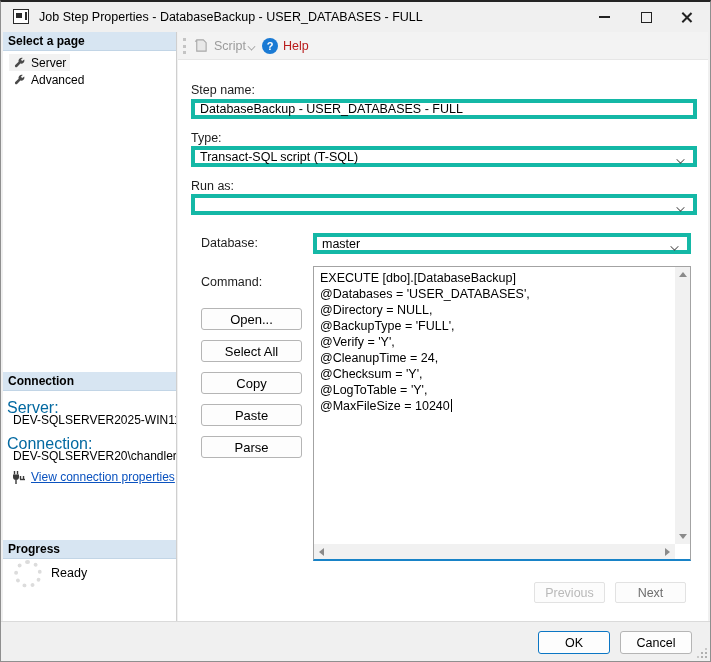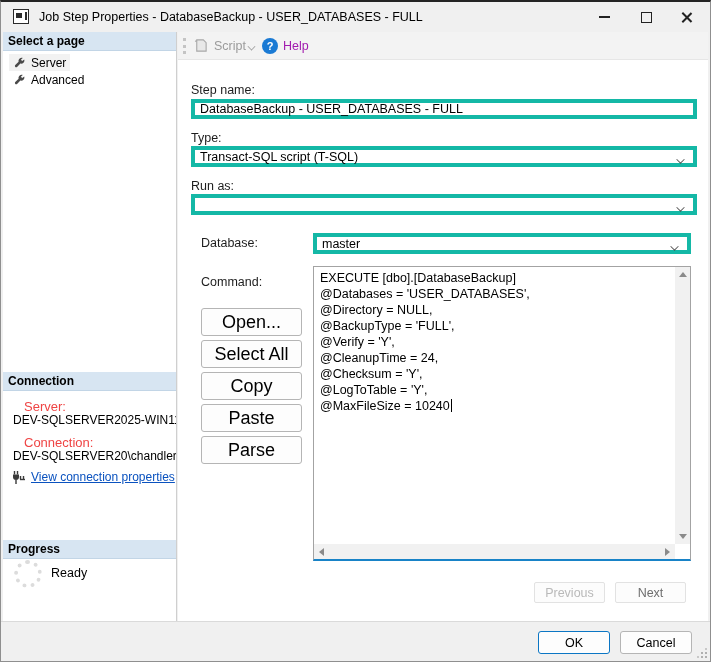--- a/index.html
+++ b/index.html
@@ -26,36 +26,36 @@
   .glyph-close::before, .glyph-close::after { content: ""; position: absolute; left: 6px; top: 0; width: 1.5px; height: 13px; background: #222; }
   .glyph-close::before { transform: rotate(45deg); } .glyph-close::after { transform: rotate(-45deg); }
   
   .sidebar { position: absolute; left: 2px; top: 30px; width: 174px; height: 590px; background: #fff; border-right: 1px solid #cfcfcf; }
   .side-header { position: absolute; left: 0; right: 0; height: 19px; background: #d7e5f2; border-bottom: 1px solid #c2d5e6; font-weight: bold; line-height: 18px; padding-left: 5px; font-size: 12px; }
   .hdr-pages { top: 0; } .hdr-connection { top: 340px; } .hdr-progress { top: 508px; }
   .tree-item { position: absolute; left: 6px; height: 17px; display: flex; align-items: center; gap: 5px; font-size: 12px; padding: 0 4px; cursor: default; }
   .tree-item.selected { background: #f2f2f2; }
   .ti-general { top: 22px; } .ti-advanced { top: 39px; }
   .wrench { width: 13px; height: 13px; flex: 0 0 13px; }
-  .info-label { position: absolute; left: 21px; font-size: 13px; color: #ef4444; }
+  .info-label { position: absolute; left: 4px; font-size: 16px; color: #0369a1; }
   .info-value { position: absolute; left: 10px; right: 0; font-size: 12px; white-space: nowrap; overflow: hidden; }
   .lbl-server { top: 367px; } .val-server { top: 381px; }
   .lbl-conn { top: 403px; } .val-conn { top: 417px; }
   .link-row { position: absolute; left: 8px; top: 438px; display: flex; align-items: flex-start; gap: 6px; }
   .conn-link { color: #0a52bf; text-decoration: underline; font-size: 12px; cursor: pointer; }
   .spinner { position: absolute; left: 11px; top: 528px; width: 28px; height: 28px; border: 4px dotted #dcdcdc; border-radius: 50%; }
   .ready-text { position: absolute; left: 48px; top: 534px; font-size: 12.5px; }
   
   .toolbar { position: absolute; left: 177px; top: 30px; right: 2px; height: 28px; background: #f3f3f3; border-bottom: 1px solid #e6e6e6; }
   .tb-grip { position: absolute; left: 5px; top: 6px; width: 3px; height: 16px; border-left: 3px dotted #c4c4c4; }
   .tb-script-icon { position: absolute; left: 15px; top: 6px; width: 15px; height: 15px; }
   .tb-script-label { position: absolute; left: 36px; top: 7px; color: #9b9b9b; }
   .tb-chevron { position: absolute; left: 70px; top: 11px; width: 7px; height: 7px; border-right: 1.5px solid #9b9b9b; border-bottom: 1.5px solid #9b9b9b; transform: rotate(45deg) scale(0.8); }
   .tb-help-icon { position: absolute; left: 84px; top: 6px; width: 16px; height: 16px; background: #1a7ad4; border-radius: 50%; color: #fff; font-weight: bold; font-size: 11px; display: flex; align-items: center; justify-content: center; }
-  .tb-help-label { position: absolute; left: 105px; top: 7px; color: #a21caf; }
+  .tb-help-label { position: absolute; left: 105px; top: 7px; color: #b91c1c; }
   
   .content { position: absolute; left: 177px; top: 58px; right: 2px; height: 562px; background: #ffffff; }
   .field-label { position: absolute; font-size: 12.5px; color: #1d1d1d; }
   .text-input, .dropdown { position: absolute; background: #fff; border: 4px solid #14b8a6; font-size: 12.5px; padding-left: 5px; display: flex; align-items: center; }
   .dropdown { padding-right: 22px; }
   .dd-chev { position: absolute; right: 9px; top: 6px; width: 7px; height: 7px; border-right: 1.4px solid #505050; border-bottom: 1.4px solid #505050; transform: rotate(45deg) scale(0.85); }
   .lbl-step { left: 13px; top: 23px; }
   .inp-step { left: 13px; top: 39px; width: 506px; height: 20px; }
   .lbl-type { left: 13px; top: 71px; }
   .dd-type  { left: 13px; top: 86px; width: 506px; height: 21px; }
@@ -70,21 +70,21 @@
   .cmd-text span { white-space: pre; }
   .caret { display: inline-block; width: 1px; height: 13px; background: #000; vertical-align: -2px; margin-left: 1px; }
   .vscroll { position: absolute; right: 0; top: 0; width: 15px; bottom: 15px; background: #f1f1f1; }
   .hscroll { position: absolute; left: 0; bottom: 0; right: 15px; height: 15px; background: #f1f1f1; }
   .arr { position: absolute; width: 0; height: 0; }
   .arr-up { left: 4px; top: 5px; border-left: 4px solid transparent; border-right: 4px solid transparent; border-bottom: 5px solid #8a8a8a; }
   .arr-down { left: 4px; bottom: 5px; border-left: 4px solid transparent; border-right: 4px solid transparent; border-top: 5px solid #8a8a8a; }
   .arr-left { left: 5px; top: 4px; border-top: 4px solid transparent; border-bottom: 4px solid transparent; border-right: 5px solid #8a8a8a; }
   .arr-right { right: 5px; top: 4px; border-top: 4px solid transparent; border-bottom: 4px solid transparent; border-left: 5px solid #8a8a8a; }
   
-  .cmd-btn { position: absolute; left: 23px; width: 101px; height: 28px; background: #fdfdfd; border: 1px solid #b5b5b5; border-radius: 3px; display: flex; align-items: center; justify-content: center; font-size: 18px; cursor: pointer; }
+  .cmd-btn { position: absolute; left: 23px; width: 101px; height: 22px; background: #fdfdfd; border: 1px solid #b5b5b5; border-radius: 3px; display: flex; align-items: center; justify-content: center; font-size: 13px; cursor: pointer; }
   .b-open { top: 248px; } .b-selall { top: 280px; } .b-copy { top: 312px; } .b-paste { top: 344px; } .b-parse { top: 376px; }
   
   .nav-btn { position: absolute; top: 522px; width: 71px; height: 21px; background: #fcfcfc; border: 1px solid #e2e2e2; border-radius: 2px; display: flex; align-items: center; justify-content: center; font-size: 12.5px; }
   .b-prev { left: 356px; color: #b9b9b9; } .b-next { left: 437px; color: #6e6e6e; cursor: pointer; }
   
   .footer { position: absolute; left: 0; right: 0; bottom: 0; height: 40px; background: #f0f0f0; border-top: 1px solid #dadada; }
   .ftr-btn { position: absolute; top: 9px; height: 23px; width: 72px; background: #fdfdfd; border: 1px solid #b5b5b5; border-radius: 3px; display: flex; align-items: center; justify-content: center; font-size: 12.5px; cursor: pointer; }
   .b-ok { left: 537px; border: 1px solid #0b76c4; }
   .b-cancel { left: 619px; }
   .resize-grip { position: absolute; right: 3px; bottom: 3px; width: 10px; height: 10px; }

